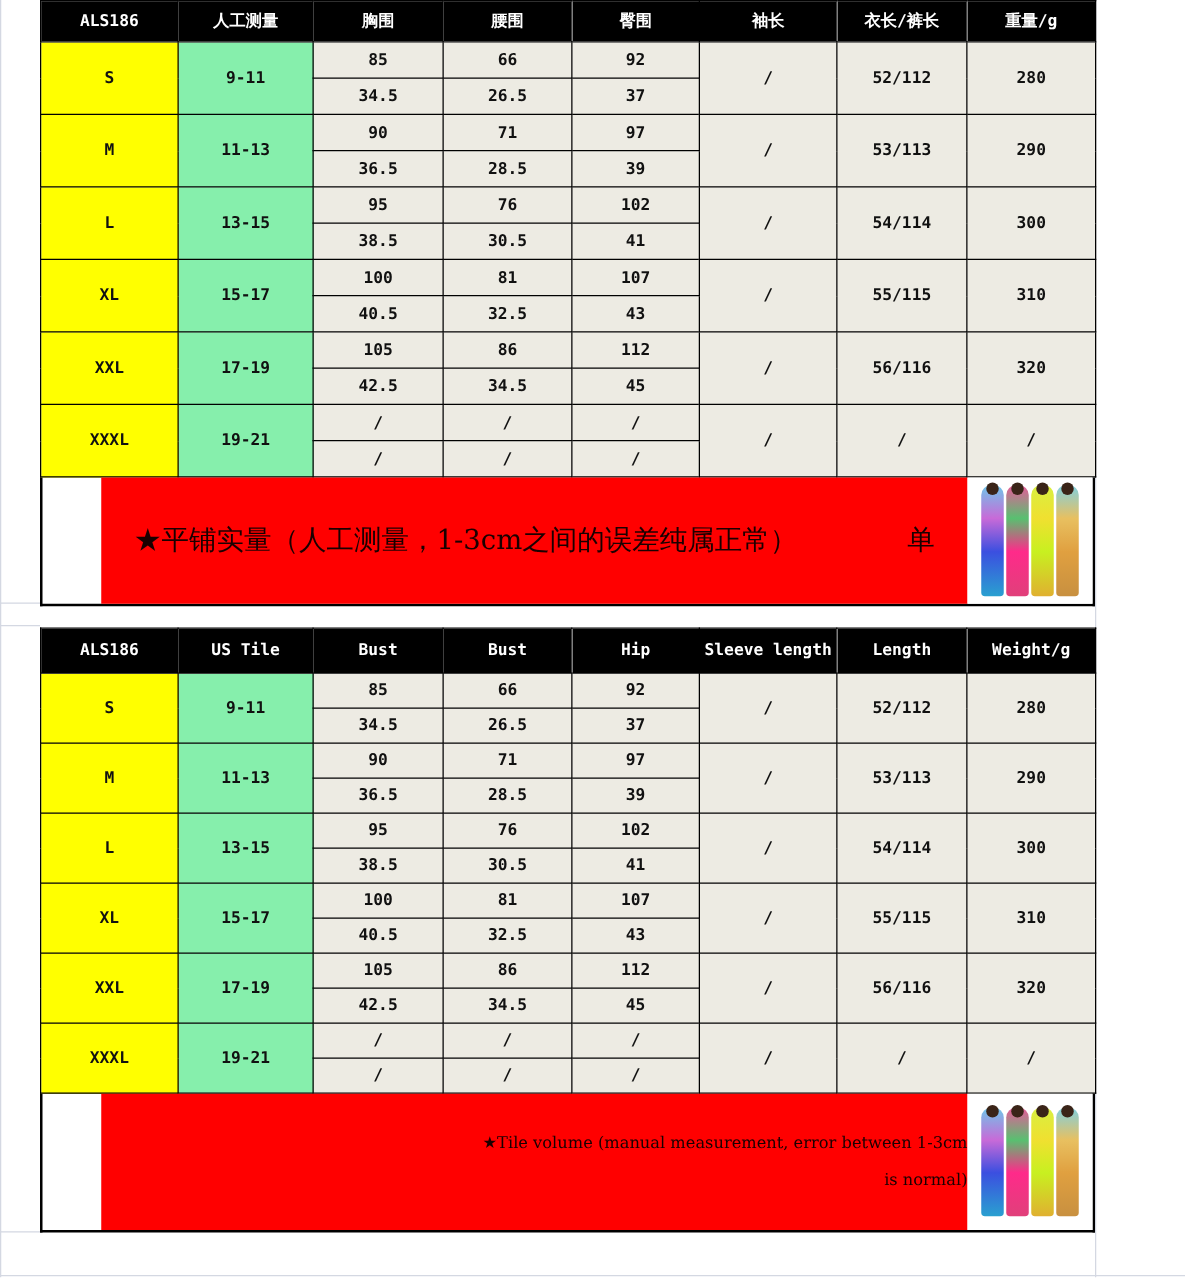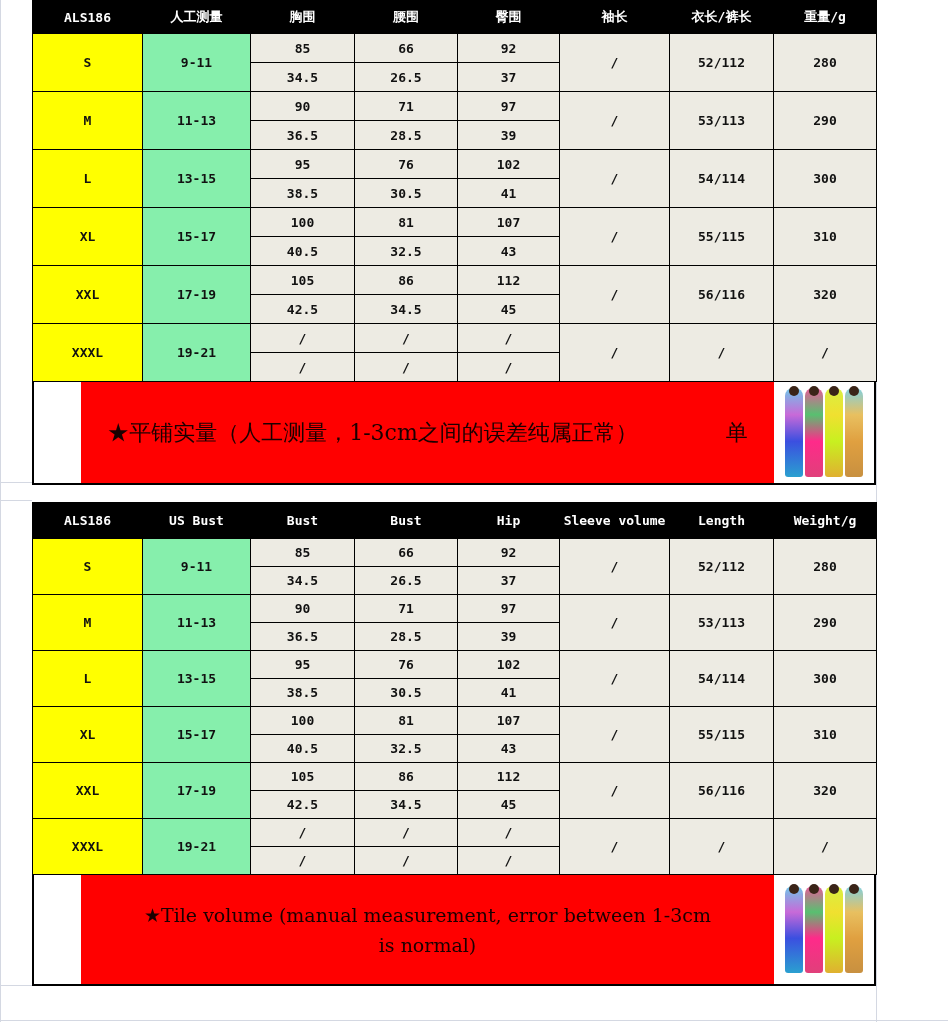--- a/index.html
+++ b/index.html
@@ -170,25 +170,25 @@
         <col style="width:104px">
         <col style="width:103px">
         <col style="width:102px">
         <col style="width:110px">
         <col style="width:104px">
         <col style="width:103px">
     </colgroup>
     <thead>
       <tr style="height:36px">
         <th>ALS186</th>
-        <th>US Bust</th>
+        <th>US Tile</th>
         <th>Bust</th>
         <th>Bust</th>
         <th>Hip</th>
-        <th>Sleeve volume</th>
+        <th>Sleeve length</th>
         <th>Length</th>
         <th>Weight/g</th>
       </tr>
     </thead>
     <tbody id="tbody-en">
         <tr style="height: 28px;">
           <td rowspan="2" class="size-cell">S</td>
           <td rowspan="2" class="us-cell">9-11</td>
           <td class="val">85</td>
           <td class="val">66</td>
@@ -273,21 +273,21 @@
           <td rowspan="2" class="val">/</td>
         </tr>
         <tr style="height: 28px;">
           <td class="val">/</td>
           <td class="val">/</td>
           <td class="val">/</td>
         </tr>
       </tbody>
   </table>
   <div class="banner" style="height:111px;">
-    <div class="banner-text" style="font-size:19px;line-height:30px;flex-direction:column;">
+    <div class="banner-text" style="font-size:13px;line-height:30px;flex-direction:column;align-items:flex-end;">
       <span>★Tile volume (manual measurement, error between 1-3cm</span>
       <span>is normal)</span>
     </div>
     <div class="banner-img">
       <div class="figs" style="height:80%;">
         <div class="fig" style="background:linear-gradient(180deg,#6ec6e8 0%,#c86ad8 30%,#3b4fe0 60%,#2aa0d0 100%);"></div>
         <div class="fig" style="background:linear-gradient(180deg,#e85a9a 0%,#58c070 30%,#ff2a8a 60%,#e0407a 100%);"></div>
         <div class="fig" style="background:linear-gradient(180deg,#d8f040 0%,#f0e030 30%,#c8f020 60%,#e0b030 100%);"></div>
         <div class="fig" style="background:linear-gradient(180deg,#80d0e0 0%,#e8c060 30%,#e0a040 60%,#c89040 100%);"></div>
       </div>

